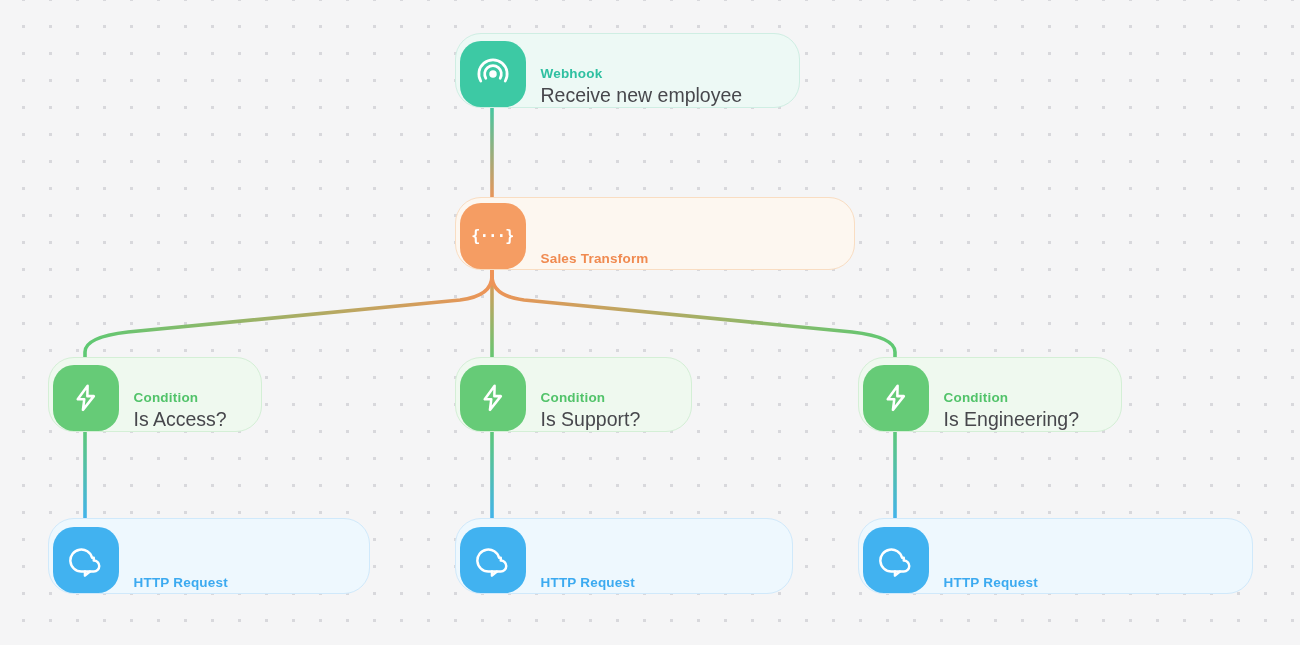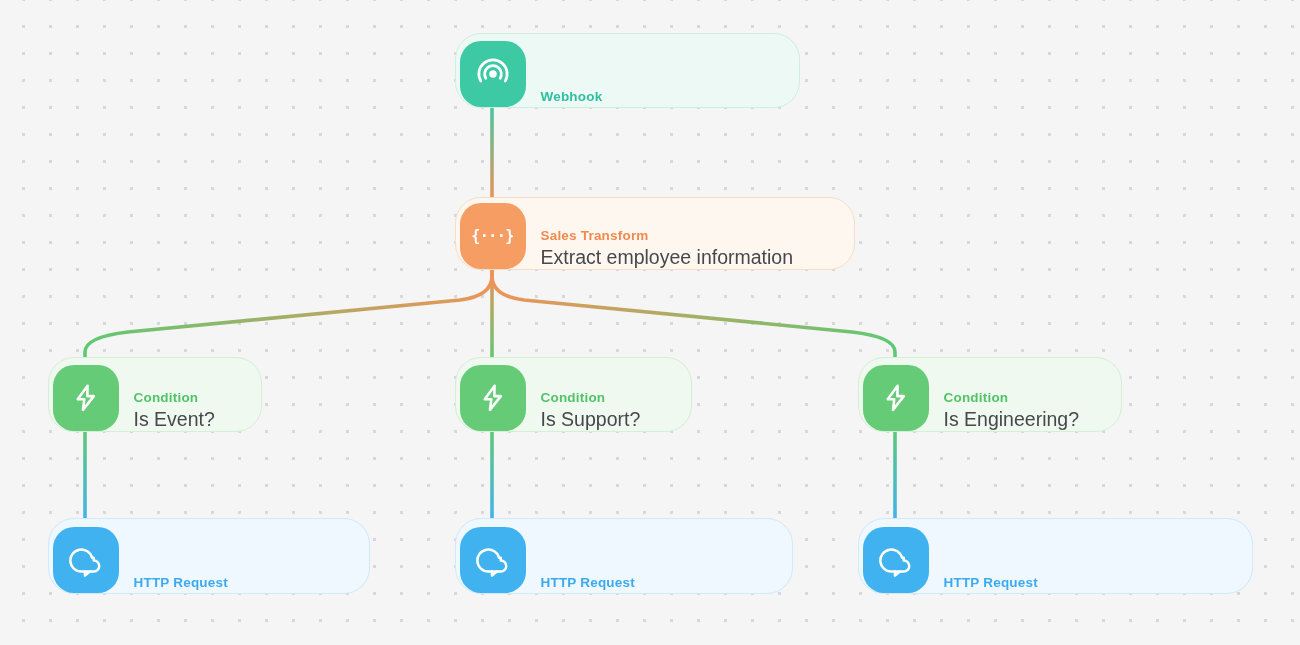--- a/index.html
+++ b/index.html
@@ -87,42 +87,42 @@
   <div class="node" style="left: 455px; top: 33px; width: 345px; height: 75px; --accent: #3dc9a4; --label: #2fc0a1; --bg: #edf9f5; --border: #cfeee3;">
     <div class="icon">
       <svg width="36" height="36" viewBox="0 0 28 28" fill="none" stroke="#fff" stroke-width="2.1" stroke-linecap="round">
         <circle cx="14" cy="14" r="2.9" fill="#fff" stroke="none"></circle>
         <path d="M8.4 17.3 A6.5 6.5 0 1 1 19.6 17.3"></path>
         <path d="M4.5 19.5 A11 11 0 1 1 23.5 19.5"></path>
       </svg>
     </div>
     <div class="txt">
       <div class="label">Webhook</div>
+      <div class="title">Receive new employee</div>
     </div>
   </div>
 
   <div class="node" style="left: 455px; top: 197px; width: 400px; height: 73px; --accent: #f59d63; --label: #f08a50; --bg: #fdf7f0; --border: #f9ddc2;">
     <div class="icon">
       <span class="braces">{···}</span>
     </div>
     <div class="txt">
       <div class="label">Sales Transform</div>
-      <div class="title">Extract employee information</div>
     </div>
   </div>
 
   <div class="node" style="left: 48px; top: 357px; width: 214px; height: 75px; --accent: #66cb77; --label: #52c36a; --bg: #eff9ef; --border: #d4efd6;">
     <div class="icon">
       <svg width="32" height="32" viewBox="0 0 24 24" fill="none" stroke="#fff" stroke-width="1.9" stroke-linejoin="round">
         <path d="M13.2 2.8 L5.8 13 h4.9 l-1 7.9 L17.9 10.6 h-4.9 Z"></path>
       </svg>
     </div>
     <div class="txt">
       <div class="label">Condition</div>
-      <div class="title">Is Event?</div>
+      <div class="title">Is Access?</div>
     </div>
   </div>
 
   <div class="node" style="left: 455px; top: 357px; width: 237px; height: 75px; --accent: #66cb77; --label: #52c36a; --bg: #eff9ef; --border: #d4efd6;">
     <div class="icon">
       <svg width="32" height="32" viewBox="0 0 24 24" fill="none" stroke="#fff" stroke-width="1.9" stroke-linejoin="round">
         <path d="M13.2 2.8 L5.8 13 h4.9 l-1 7.9 L17.9 10.6 h-4.9 Z"></path>
       </svg>
     </div>
     <div class="txt">

